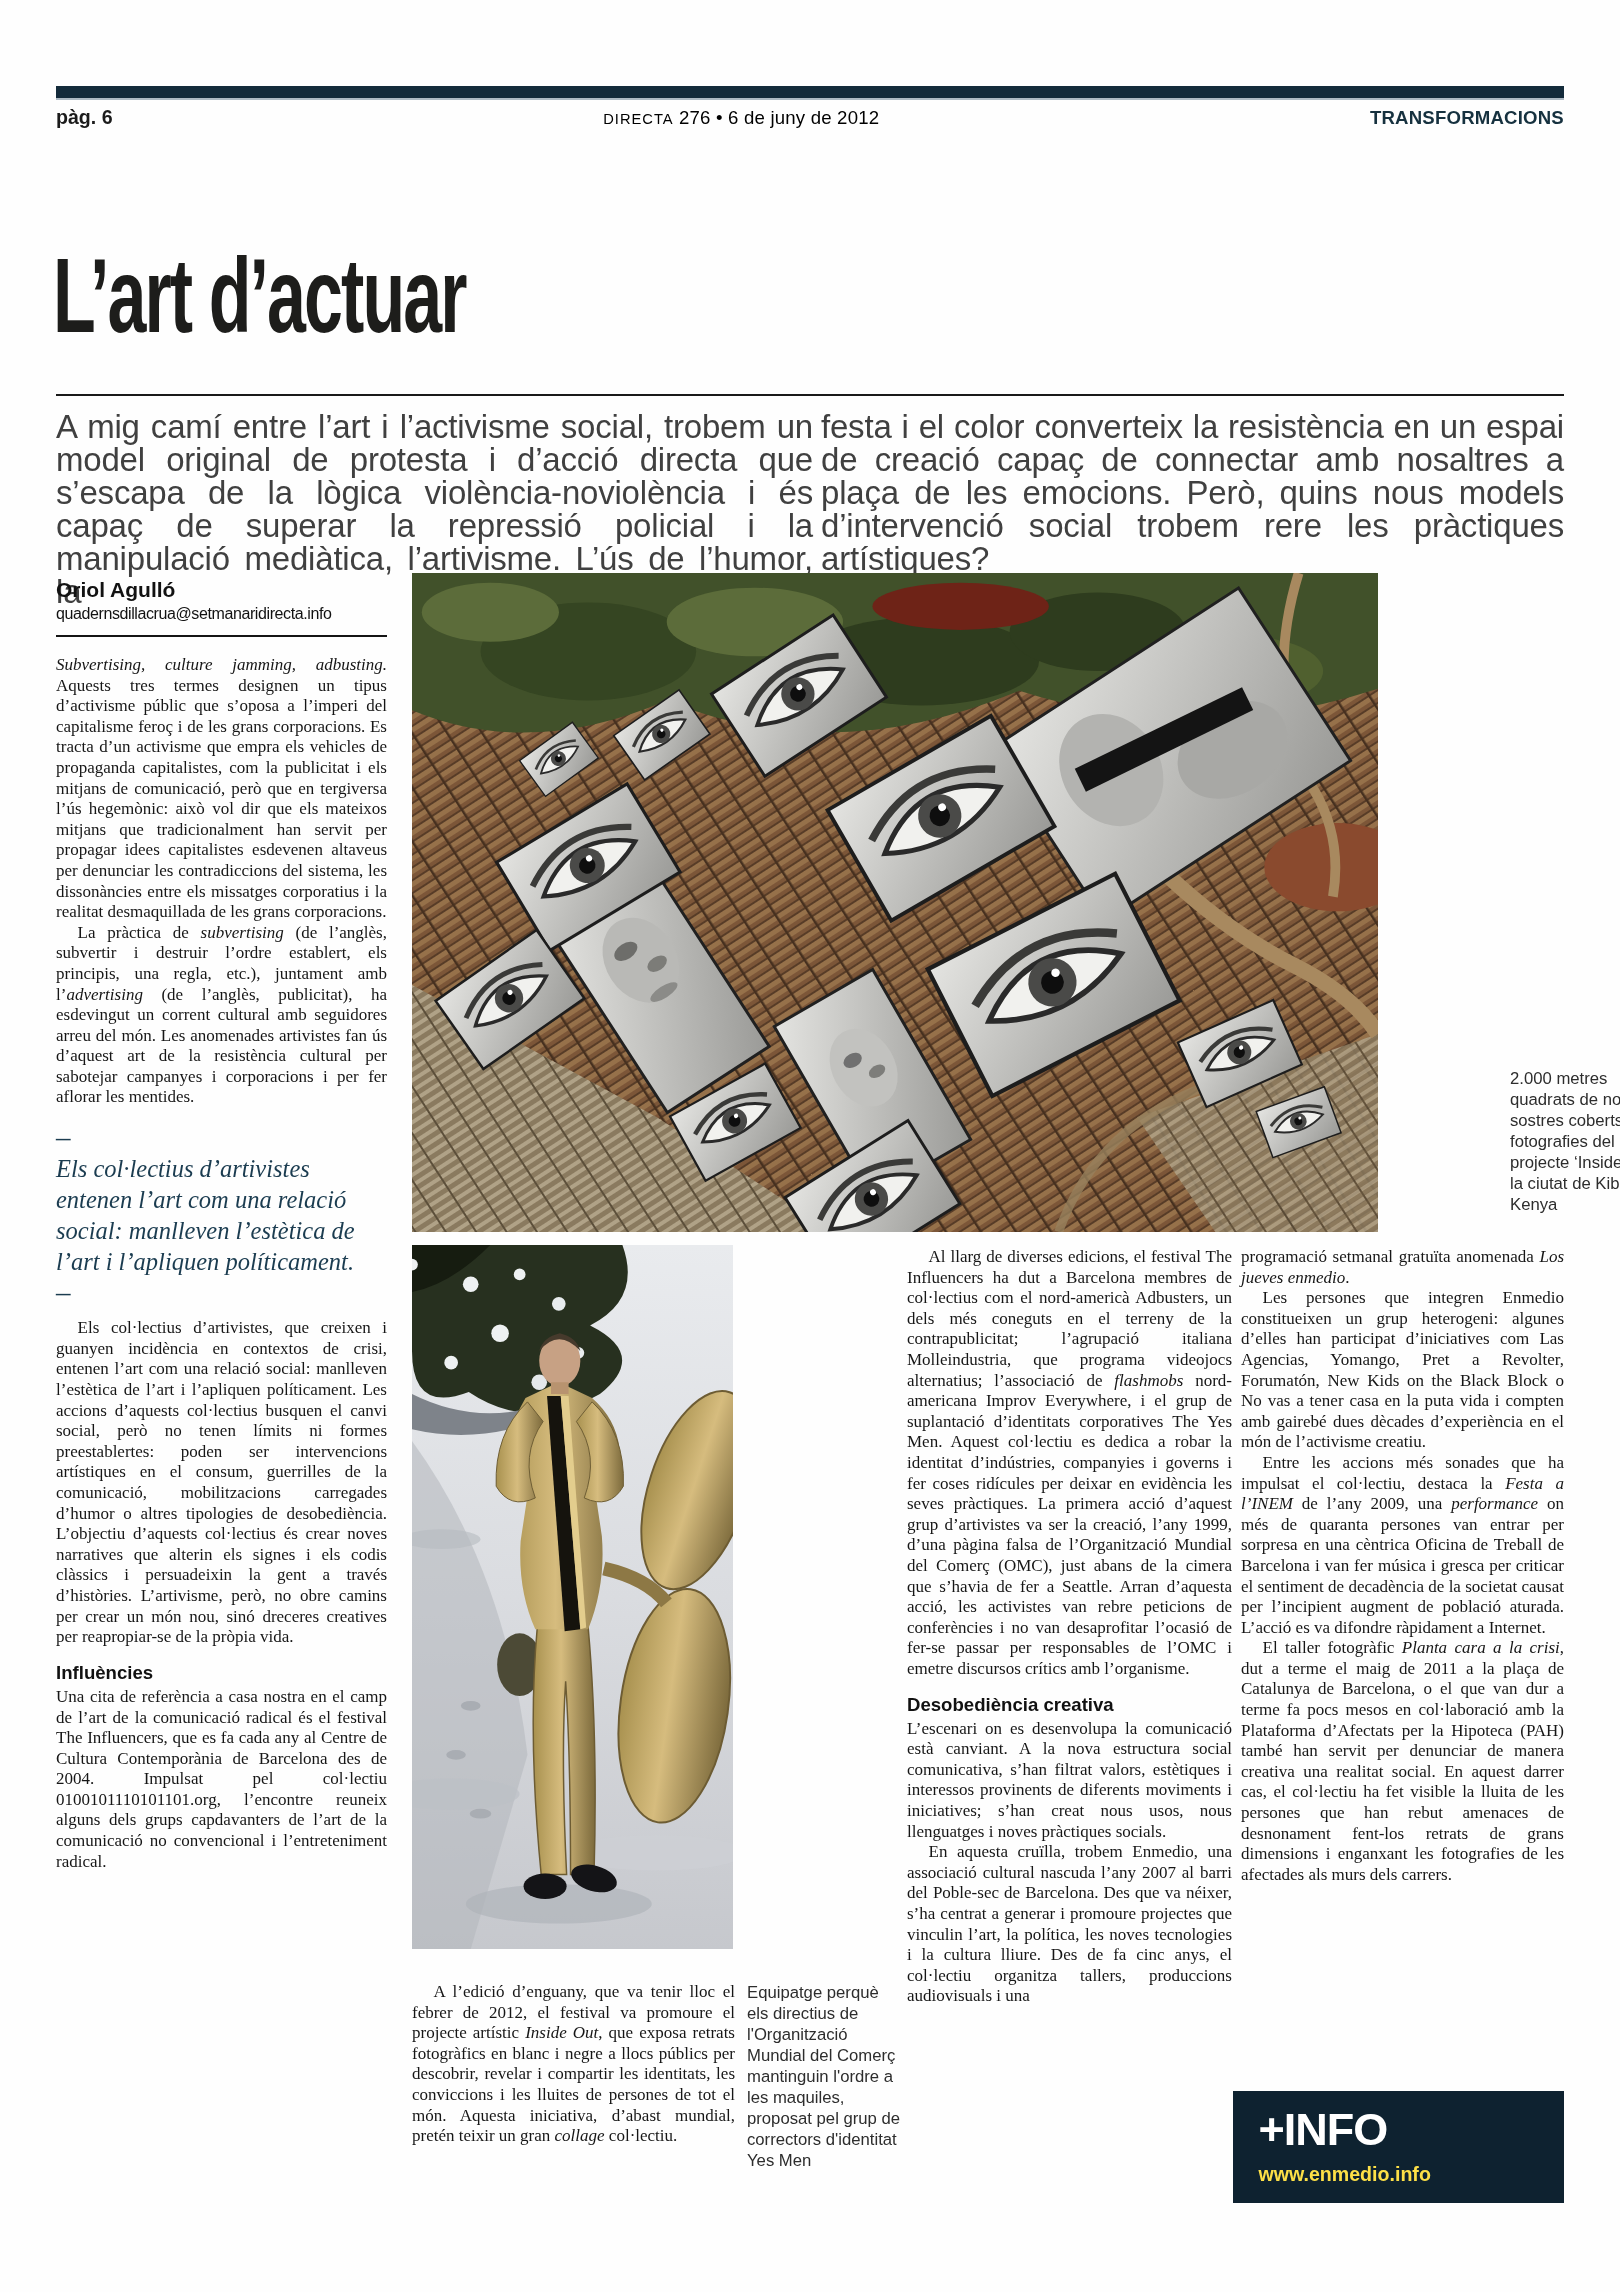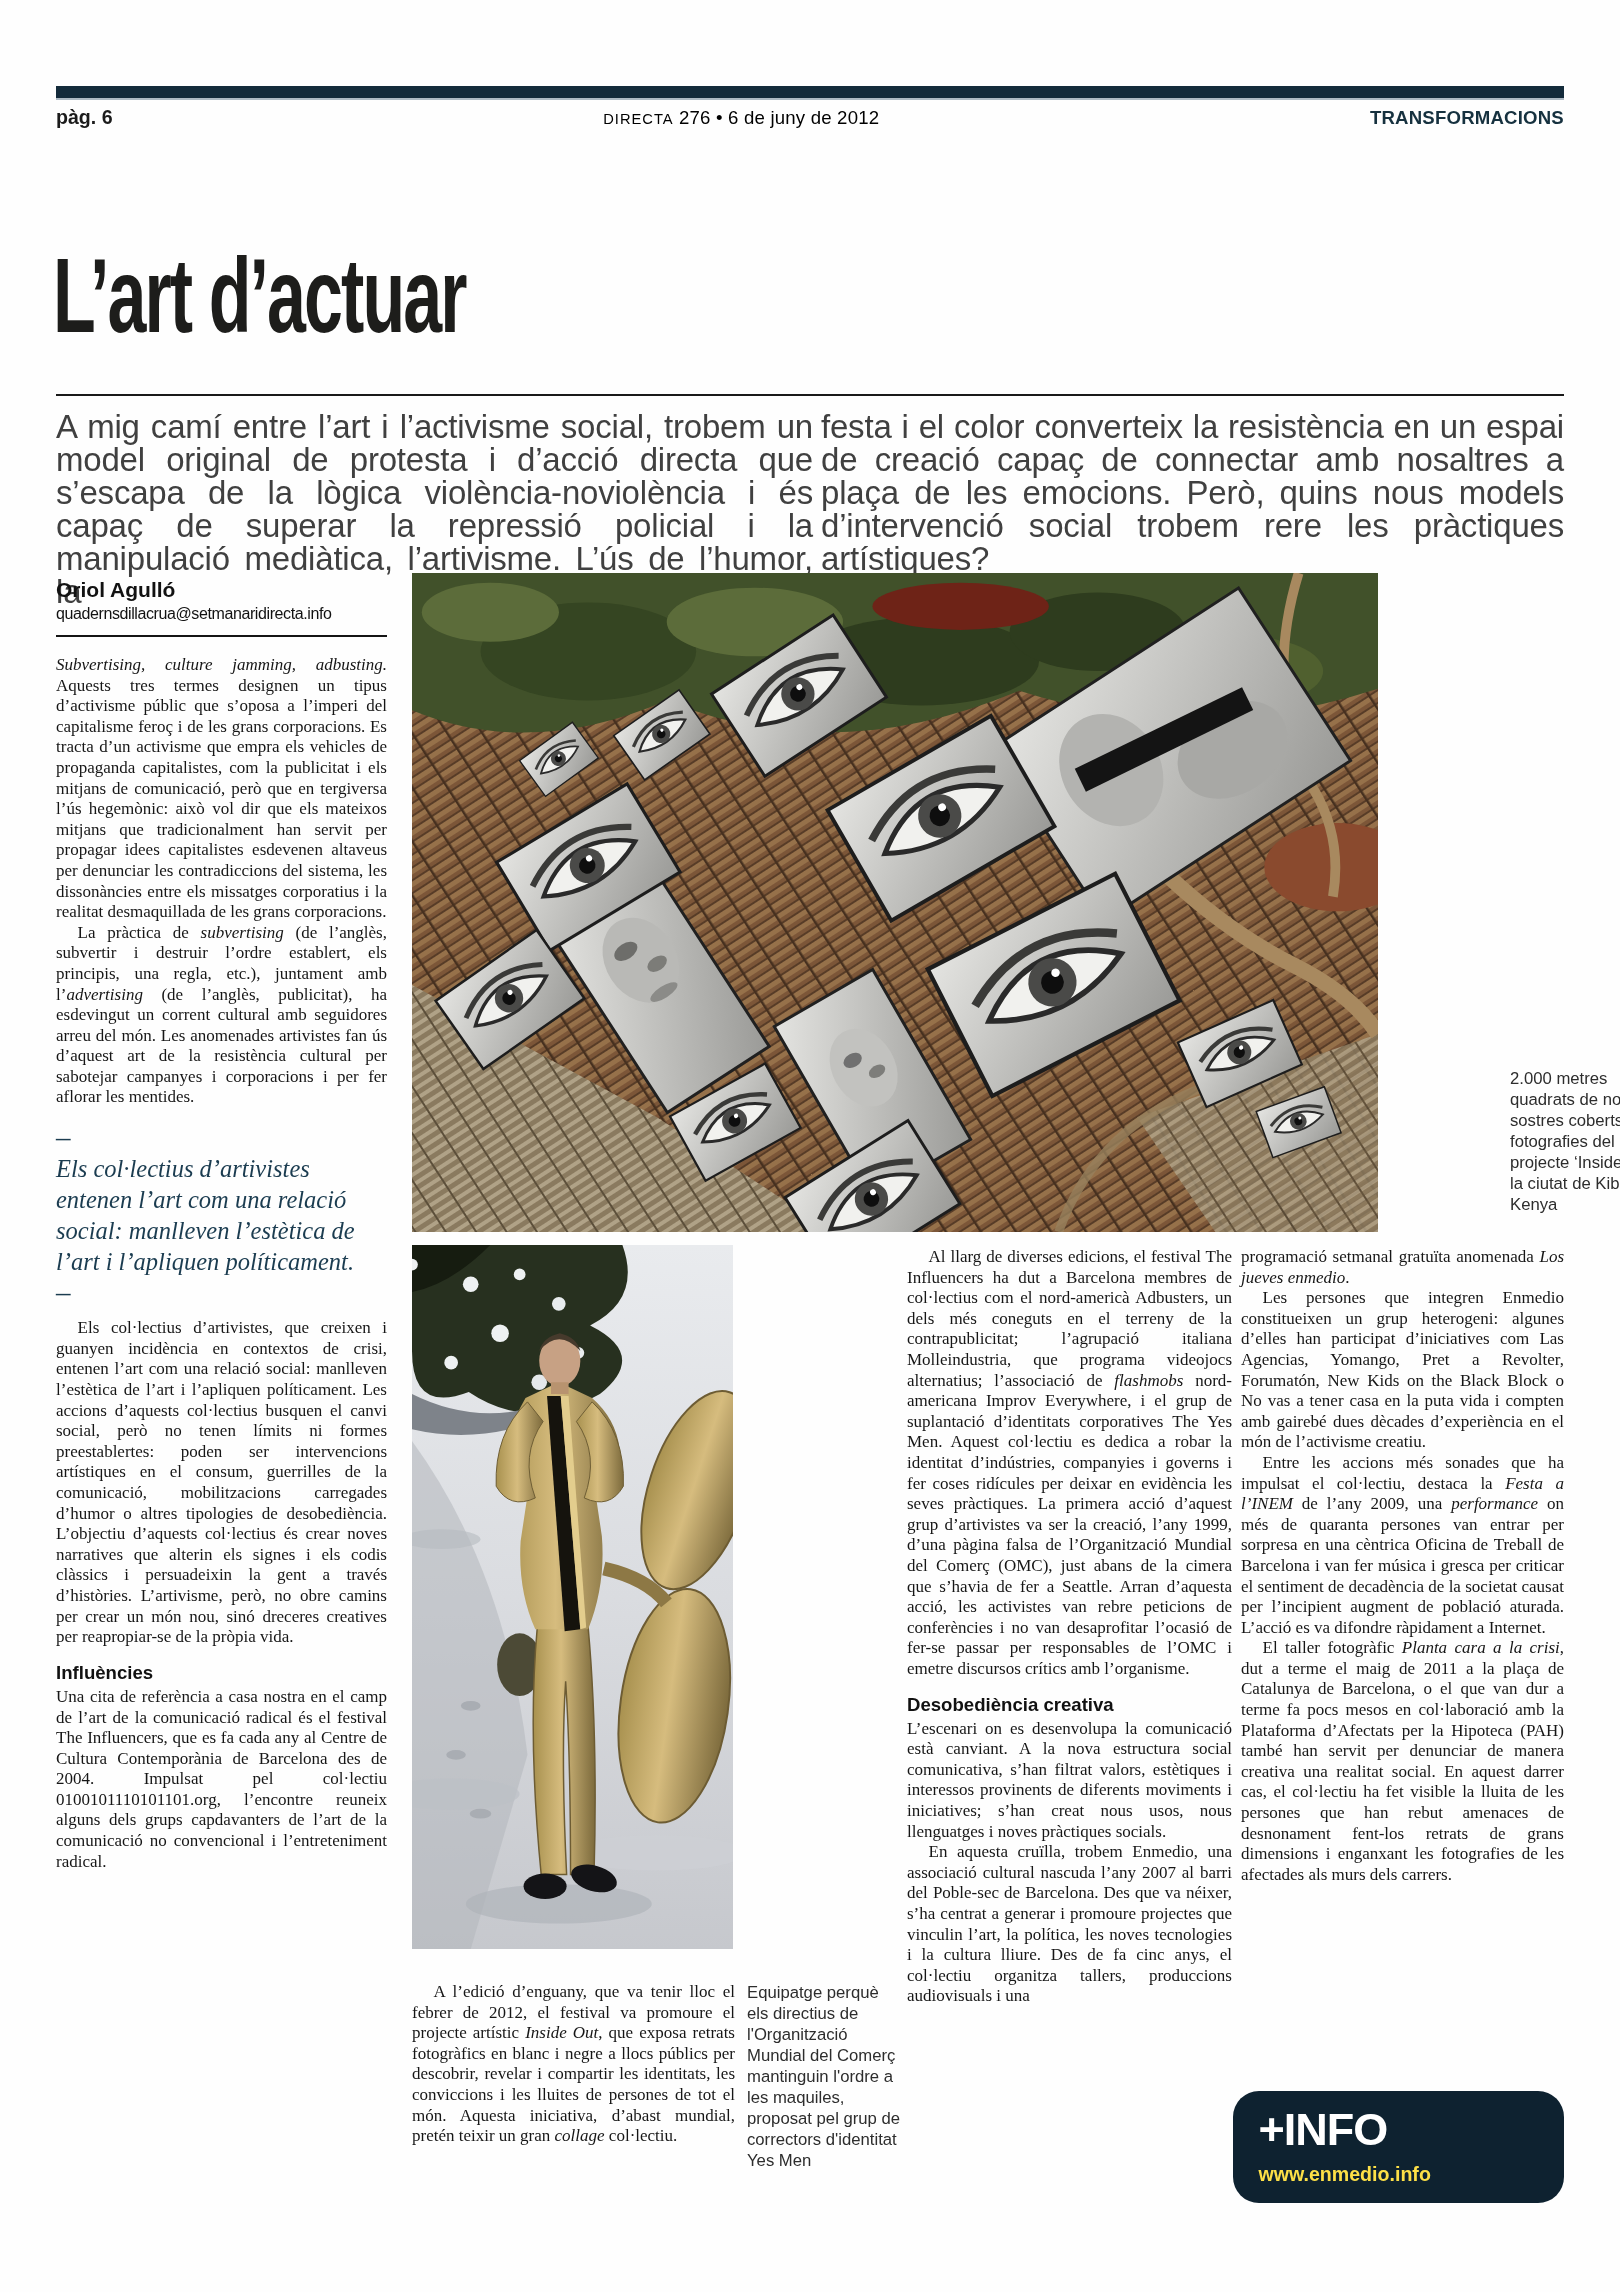--- a/index.html
+++ b/index.html
@@ -37,21 +37,21 @@
            color:#111;margin:15.7px 0 2.9px;}
   .pq{margin:21.6px 0 17.6px;color:#1b3c50;}
   .pqdash{font-size:29px;line-height:15.7px;margin:7.8px 0;}
   .pqtext{font-style:italic;font-size:24.5px;line-height:31px;text-align:left;}
   .cap{font-size:16.7px;line-height:21px;color:#2d2d2d;}
   .capA{position:absolute;left:1462px;top:1068px;width:165px;margin-left:48px;}
   .capB{position:absolute;left:747px;top:1982px;width:157px;}
   figure{margin:0;padding:0;}
   .aerial{position:absolute;left:412px;top:573px;width:966px;height:659px;}
   .goldman{position:absolute;left:412px;top:1245px;width:321px;height:704px;}
-  .infobox{position:absolute;left:1233px;top:2091px;width:331px;height:112px;background:#0e2230;border-radius:26px;}
+  .infobox{position:absolute;left:1233px;top:2091px;width:331px;height:112px;background:#0e2230;}
   .ititle{font-weight:bold;font-size:45px;color:#fff;letter-spacing:-1px;margin:12.7px 0 0 25.5px;}
   .iurl{font-weight:bold;font-size:19.6px;color:#fde047;margin:6.9px 0 0 25.5px;}
 </style>
 </head>
 <body>
 
 <div class="page">
 
   <div class="topbar"></div>
 

